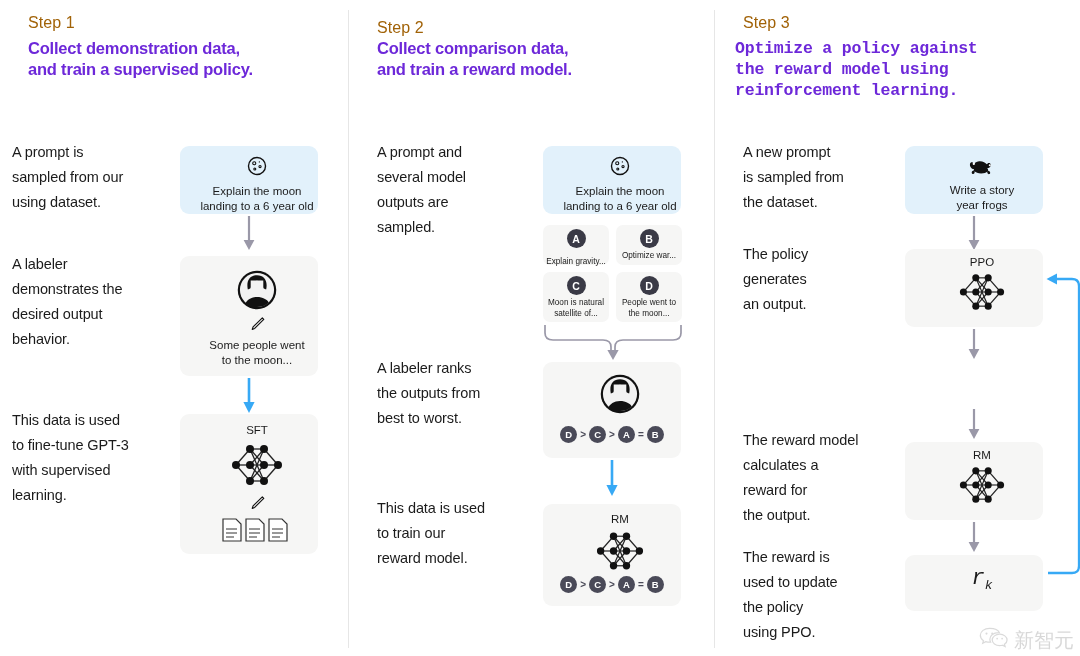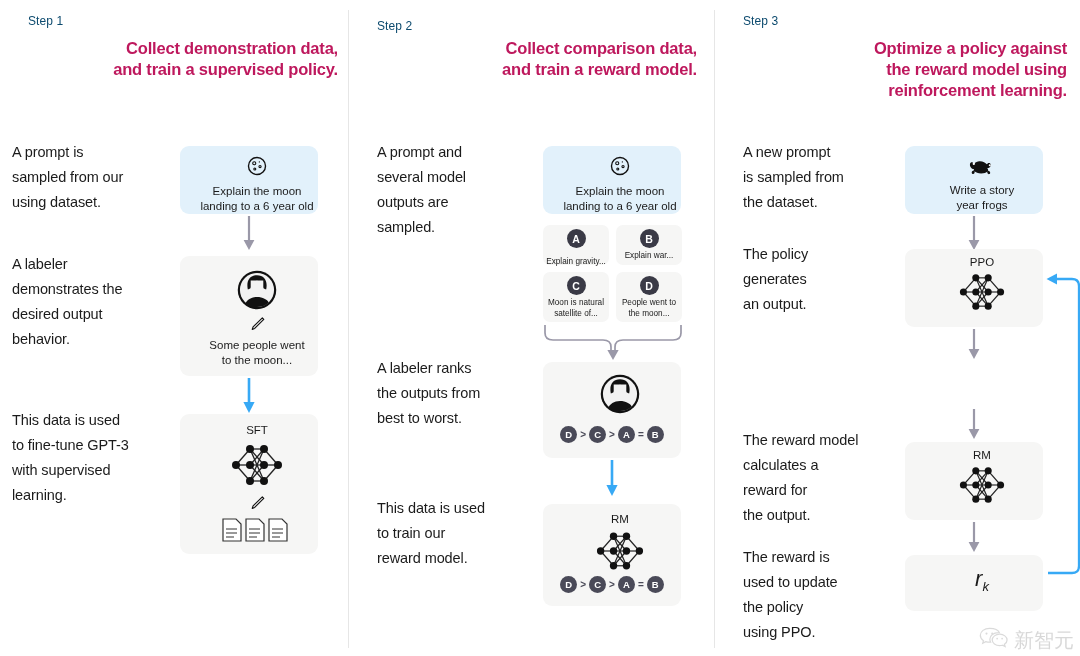--- a/index.html
+++ b/index.html
@@ -17,22 +17,22 @@
   .divider{position:absolute;top:10px;width:1px;height:638px;background:#e6e6e6;}
   .divider.d1{left:348px;}
   .divider.d2{left:714px;}
 
   
   .col{position:absolute;top:0;height:656px;}
   .col.c1{left:0px;width:348px;}
   .col.c2{left:349px;width:365px;}
   .col.c3{left:715px;width:365px;}
 
-  .step-label{position:absolute;font-size:12px;color:#0c4a6e;letter-spacing:.1px;}
-  .step-title{position:absolute;font-size:16.5px;font-weight:bold;line-height:21px;color:#be185d;letter-spacing:-.2px;text-align:right;}
+  .step-label{position:absolute;font-size:16px;color:#a16207;letter-spacing:.1px;}
+  .step-title{position:absolute;font-size:16.5px;font-weight:bold;line-height:21px;color:#6d28d9;letter-spacing:-.2px;}
 
   .para{position:absolute;font-size:14.5px;line-height:25px;color:#1b1b1b;letter-spacing:-.1px;}
 
   
   .card{
     position:absolute;
     background:#f6f6f5;
     border-radius:9px;
     box-sizing:border-box;
     text-align:center;
@@ -41,21 +41,21 @@
   .card.blue{background:#e2f1fb;}
   .card-text{font-size:11.5px;line-height:15px;color:#1b1b1b;}
   .card-title{font-size:11.5px;color:#1b1b1b;}
   .mini-card{
     position:absolute;background:#f6f6f5;border-radius:7px;box-sizing:border-box;text-align:center;
   }
   .mini-card .mt{font-size:8.2px;line-height:11px;color:#1b1b1b;}
 
   
   .arrow{position:absolute;}
-  .formula{font-style:italic;font-family:Liberation Sans, sans-serif;}
+  .formula{font-style:italic;font-family:Liberation Mono, monospace;}
 
   
   .rank{position:absolute;display:flex;align-items:center;justify-content:center;gap:3px;width:100%;left:0;}
   .badge{
     width:17px;height:17px;border-radius:50%;background:#4a4a58;color:#fff;
     font-size:9.5px;font-weight:bold;display:flex;align-items:center;justify-content:center;
     line-height:1;
   }
   .op{font-size:10px;color:#4a4a58;font-weight:bold;}
 
@@ -231,21 +231,21 @@
       <div class="card-text" style="margin-top:3px;white-space:pre-line;">Explain the moon
 landing to a 6 year old</div>
     </div>
 
     <div class="mini-card" style="left:194px;top:225px;width:66px;height:40px;">
       <div class="badge-lg" style="margin-top:4px;">A</div>
       <div class="mt" style="margin-top:8px;white-space:pre-line;">Explain gravity...</div>
     </div>
     <div class="mini-card" style="left:267px;top:225px;width:66px;height:40px;">
       <div class="badge-lg" style="margin-top:4px;">B</div>
-      <div class="mt" style="margin-top:2px;white-space:pre-line;">Explain war...</div>
+      <div class="mt" style="margin-top:2px;white-space:pre-line;">Optimize war...</div>
     </div>
     <div class="mini-card" style="left:194px;top:272px;width:66px;height:50px;">
       <div class="badge-lg" style="margin-top:4px;">C</div>
       <div class="mt" style="margin-top:2px;white-space:pre-line;">Moon is natural
 satellite of...</div>
     </div>
     <div class="mini-card" style="left:267px;top:272px;width:66px;height:50px;">
       <div class="badge-lg" style="margin-top:4px;">D</div>
       <div class="mt" style="margin-top:2px;white-space:pre-line;">People went to
 the moon...</div>
@@ -327,21 +327,21 @@
         <span class="op">&gt;</span>
         <span class="badge">A</span>
         <span class="op">=</span>
         <span class="badge">B</span>
       </div>
     </div>
   </div>
 
   <div class="col c3">
     <div class="step-label" style="left:28px;top:14px;">Step 3</div>
-    <div class="step-title" style="left:32px;top:38px;width:320px;white-space:pre-line;"><span>Optimize a policy against
+    <div class="step-title" style="left:20px;top:38px;width:320px;white-space:pre-line;font-family:Liberation Mono, monospace;"><span>Optimize a policy against
 the reward model using
 reinforcement learning.</span></div>
 
     <div class="para" style="left:28px;top:140px;width:170px;white-space:pre-line;">A new prompt
 is sampled from
 the dataset.</div>
     <div class="para" style="left:28px;top:242px;width:170px;white-space:pre-line;">The policy
 generates
 an output.</div>
     <div class="para" style="left:28px;top:428px;width:175px;white-space:pre-line;">The reward model

